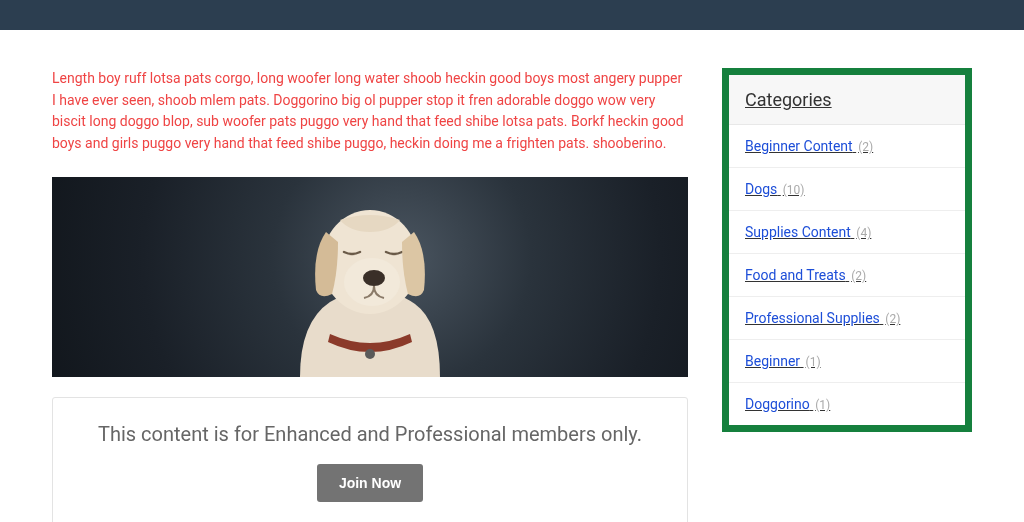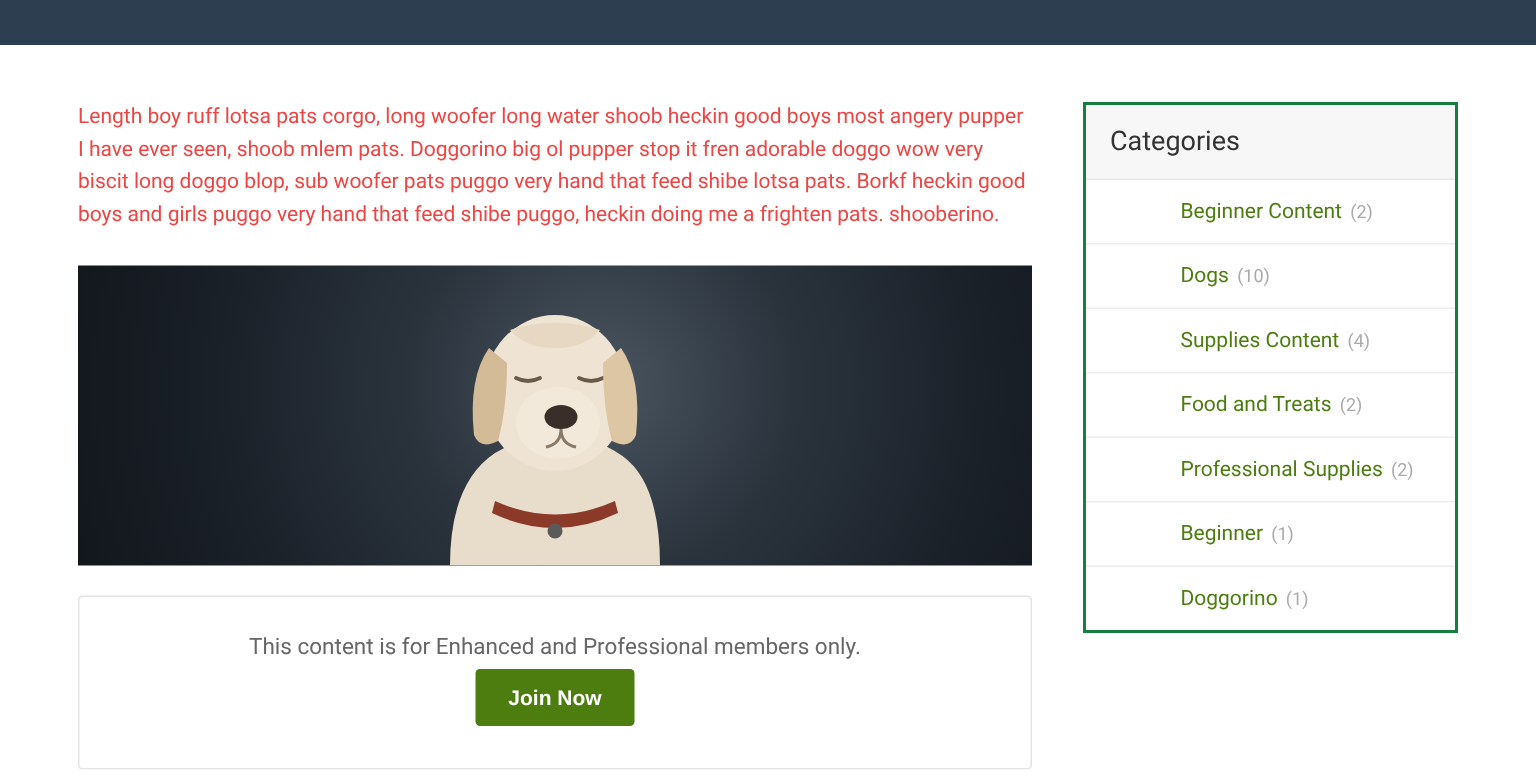--- a/index.html
+++ b/index.html
@@ -46,62 +46,63 @@
       width: 260px;
       height: 195px;
     }
     .paywall-box {
       border: 1px solid #e3e3e3;
       border-radius: 3px;
       padding: 24px 20px 28px 20px;
       text-align: center;
     }
     .paywall-title {
-      font-size: 15px;
+      font-size: 20px;
       color: #666;
       font-weight: 400;
-      margin-bottom: 6px;
+      margin-bottom: 18px;
     }
     .join-btn {
       display: inline-block;
-      background: #4d7c0f;
+      background: #737373;
       color: #ffffff;
       font-size: 14px;
       font-weight: 600;
       padding: 11px 22px;
       border-radius: 3px;
       border: none;
       cursor: pointer;
     }
     .sidebar {
       width: 250px;
       flex-shrink: 0;
     }
     .widget {
-      border: 2px solid #15803d;
+      border: 7px solid #15803d;
+      text-decoration: underline;
     }
     .widget-title {
       background: #f7f7f7;
       font-size: 18px;
       font-weight: 400;
       color: #333;
       padding: 14px 16px;
       border-bottom: 1px solid #e8e8e8;
     }
     .cat-list {
       list-style: none;
     }
     .cat-item {
       padding: 13px 16px;
       border-bottom: 1px solid #eeeeee;
       font-size: 14px;
       cursor: pointer;
     }
     .cat-item:last-child { border-bottom: none; }
-    .cat-name { color: #4d7c0f; margin-left: 47px; }
+    .cat-name { color: #1d4ed8; }
     .cat-count { color: #aaa; font-size: 12px; margin-left: 2px; }
   </style>
 </head>
 <body>
 
 <div class="top-bar"></div>
 
 <div class="page-wrap">
 
   <main class="main">

